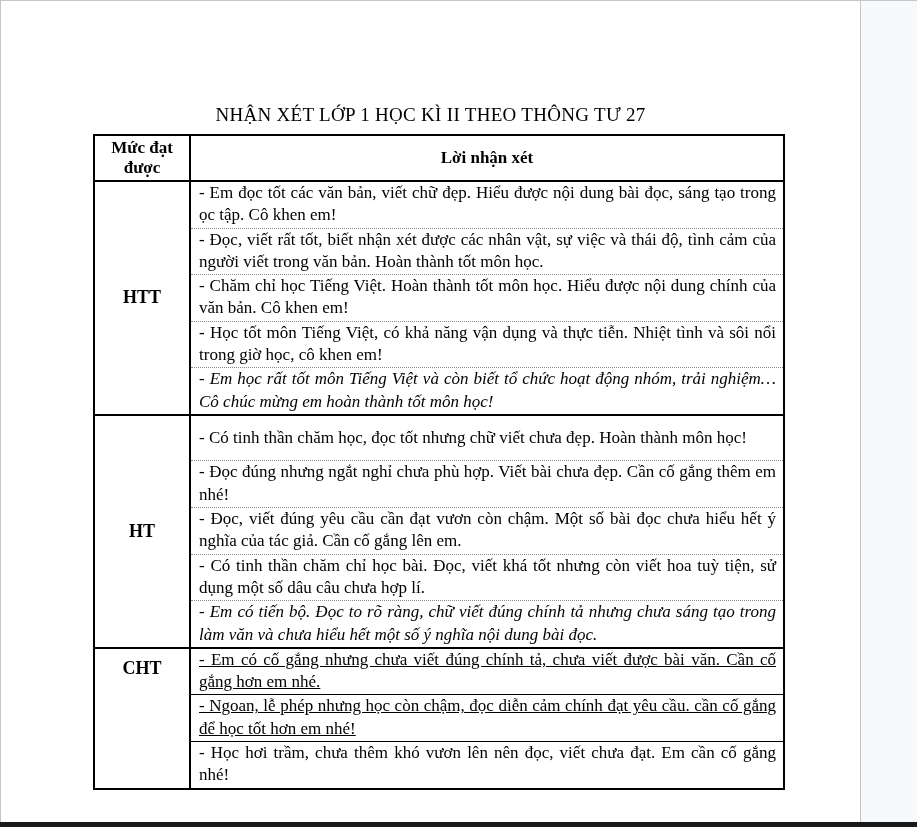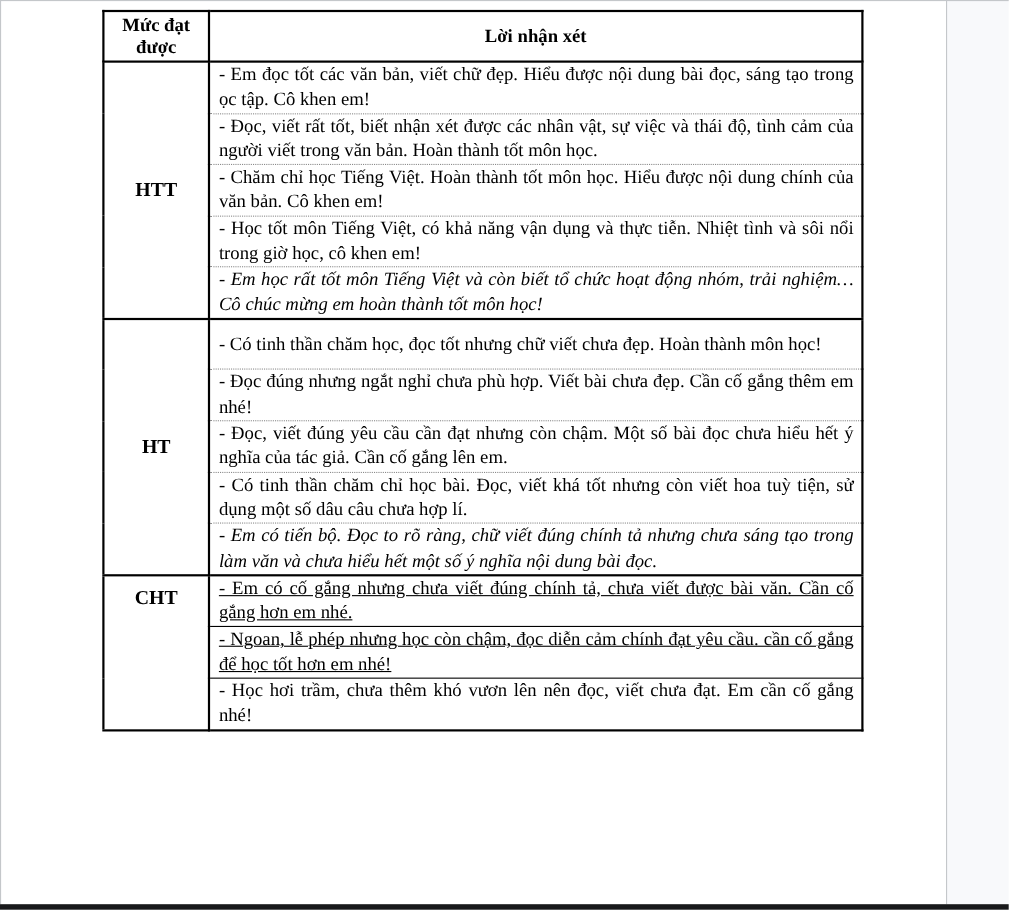--- a/index.html
+++ b/index.html
@@ -102,20 +102,21 @@
     box-sizing: border-box;
   }
   td.sep-dotted { border-bottom: 1px dotted #8a8a8a; }
   td.sep-solid  { border-bottom: 1px solid #000; text-decoration: underline; }
   td.sep-group  { border-bottom: 2px solid #000; font-style: italic; }
 </style>
 </head>
 <body>
 
 <div class="page">
+  <div class="doc-title">NHẬN XÉT LỚP 1 HỌC KÌ II THEO THÔNG TƯ 27</div>
 
   <table class="remarks">
     <colgroup>
       <col class="c-level">
       <col class="c-comment">
     </colgroup>
     <tbody>
         <tr>
       <th>Mức đạt được</th>
       <th>Lời nhận xét</th>
@@ -139,21 +140,21 @@
     </tr>
 
     <tr>
       <td class="level-cell" rowspan="5">HT</td>
       <td class="comment-cell sep-dotted">- Có tinh thần chăm học, đọc tốt nhưng chữ viết chưa đẹp. Hoàn thành môn học!</td>
     </tr>
     <tr>
       <td class="comment-cell sep-dotted">- Đọc đúng nhưng ngắt nghỉ chưa phù hợp. Viết bài chưa đẹp. Cần cố gắng thêm em nhé!</td>
     </tr>
     <tr>
-      <td class="comment-cell sep-dotted">- Đọc, viết đúng yêu cầu cần đạt nhưng còn chậm. Một số bài đọc chưa hiểu hết ý nghĩa của tác giả. Cần cố gắng lên em.</td>
+      <td class="comment-cell sep-dotted">- Đọc, viết đúng yêu cầu cần đạt vươn còn chậm. Một số bài đọc chưa hiểu hết ý nghĩa của tác giả. Cần cố gắng lên em.</td>
     </tr>
     <tr>
       <td class="comment-cell sep-dotted">- Có tinh thần chăm chỉ học bài. Đọc, viết khá tốt nhưng còn viết hoa tuỳ tiện, sử dụng một số dâu câu chưa hợp lí.</td>
     </tr>
     <tr>
       <td class="comment-cell sep-group">- Em có tiến bộ. Đọc to rõ ràng, chữ viết đúng chính tả nhưng chưa sáng tạo trong làm văn và chưa hiểu hết một số ý nghĩa nội dung bài đọc.</td>
     </tr>
 
     <tr>
       <td class="level-cell v-top" rowspan="3">CHT</td>

